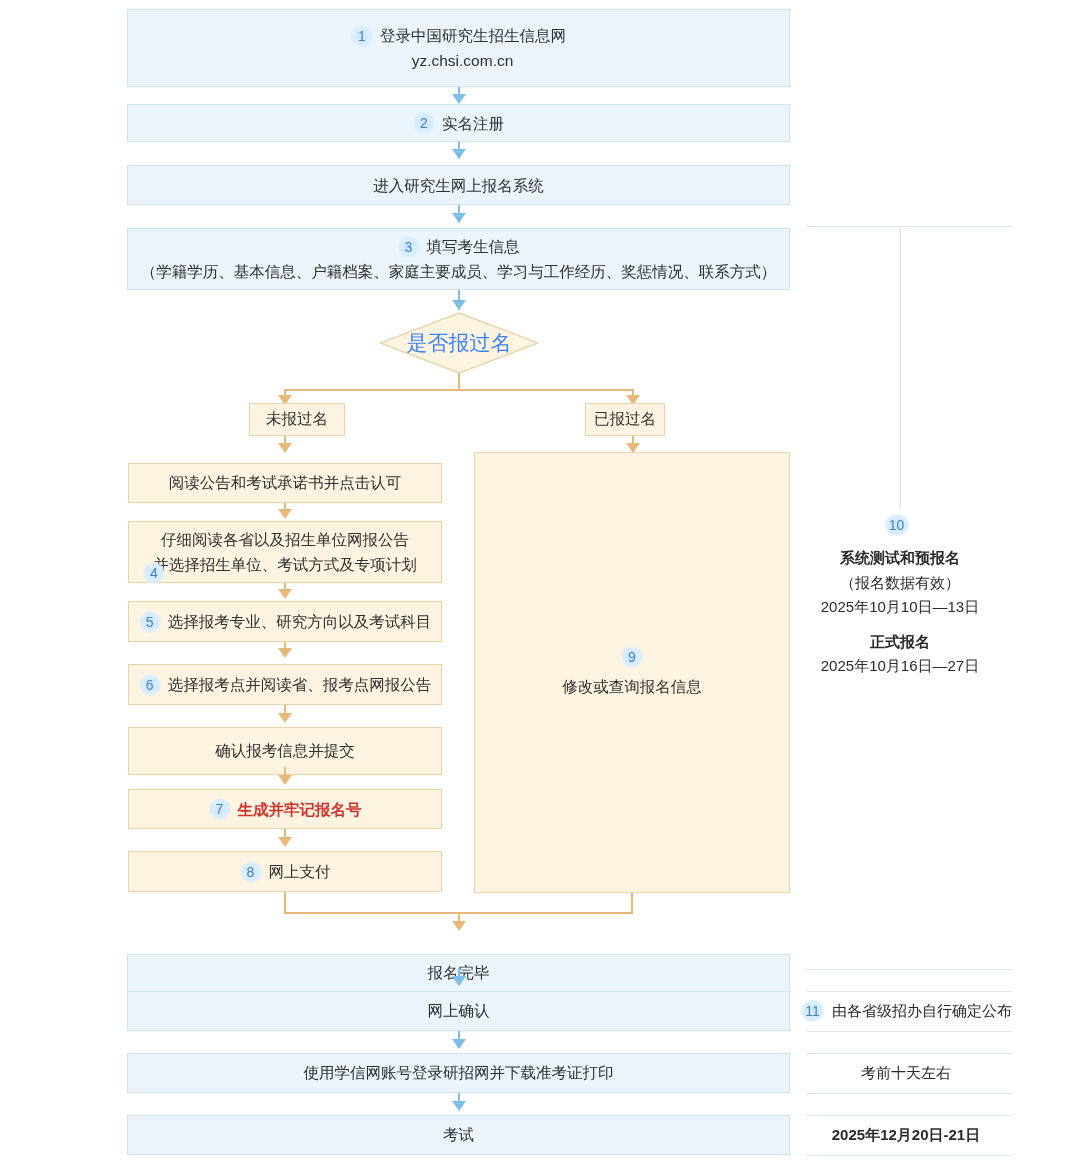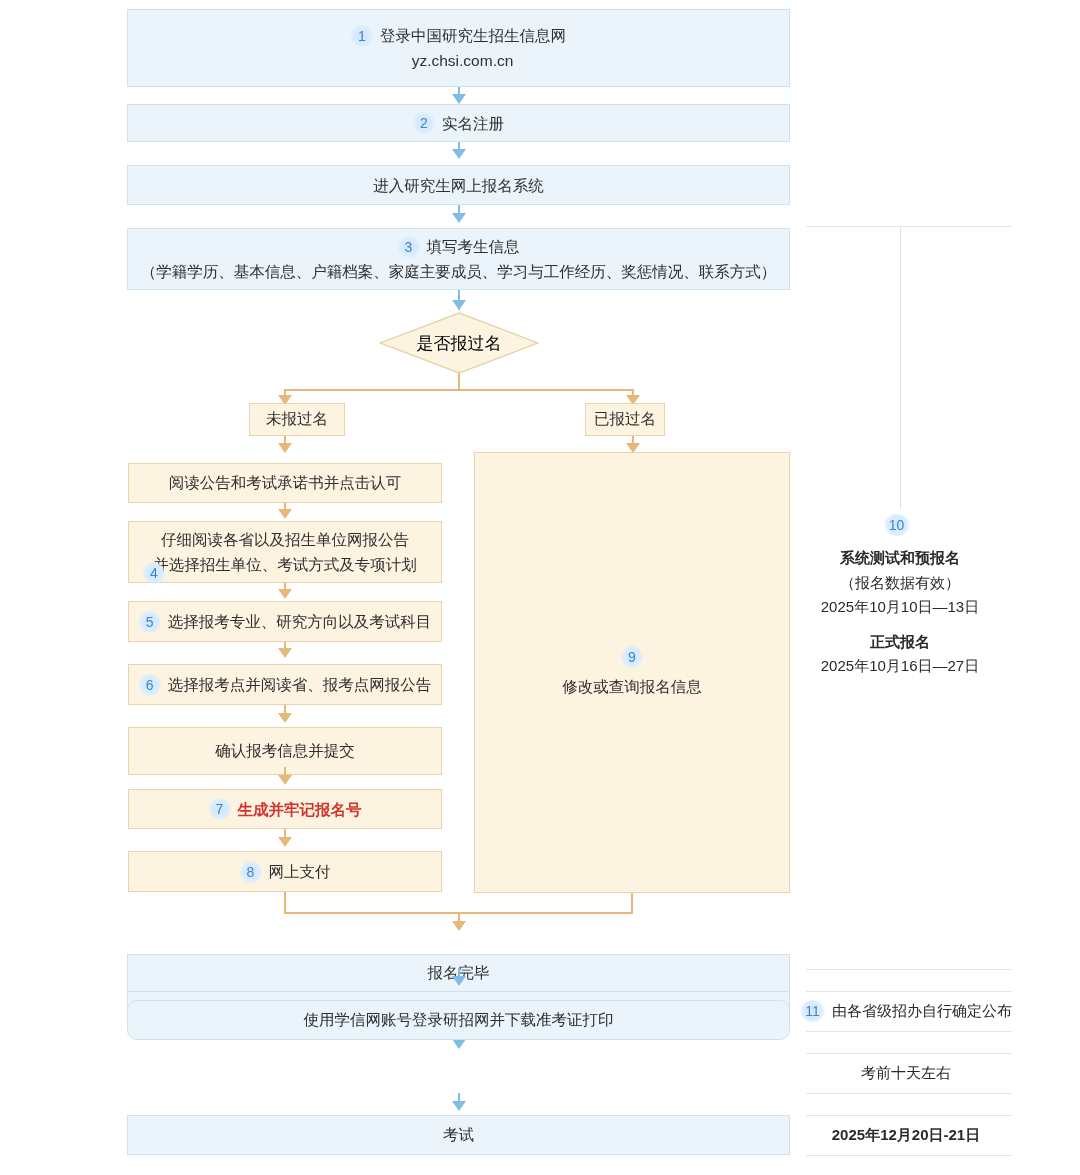--- a/index.html
+++ b/index.html
@@ -38,21 +38,21 @@
   .red{color:#d0342c;font-weight:bold;}
 
   
   .diamond-wrap{position:absolute;}
   .diamond{
     position:absolute;left:0;top:0;width:100%;height:100%;
   }
   .diamond-label{
     position:absolute;left:0;top:0;width:100%;height:100%;
     display:flex;align-items:center;justify-content:center;
-    font-size:17px;color:#000000;
+    font-size:21px;color:#3b82f6;
   }
 
   
   .conn{position:absolute;}
   .vline{position:absolute;width:2px;}
   .hline{position:absolute;height:2px;}
   .vline.b,.hline.b{background:#7fbde4;}
   .vline.o,.hline.o{background:#e6b97a;}
   .arrow{position:absolute;width:0;height:0;border-left:7px solid transparent;border-right:7px solid transparent;}
   .arrow.b{border-top:10px solid #7fbde4;}
@@ -243,21 +243,21 @@
   </div>
 
   <div class="node blue" style="left:127px;top:991px;width:663px;height:40px;">
     <span class="inner">网上确认</span>
   </div>
   <div class="conn">
     <div class="vline b" style="left:458px;top:1031px;height:14px;"></div>
     <div class="arrow b" style="left:452px;top:1039px;"></div>
   </div>
 
-  <div class="node blue" style="left:127px;top:1000px;width:663px;height:40px;border-radius:10px;">
+  <div class="node blue" style="left:127px;top:1053px;width:663px;height:40px;">
     <span class="inner">使用学信网账号登录研招网并下载准考证打印</span>
   </div>
   <div class="conn">
     <div class="vline b" style="left:458px;top:1093px;height:14px;"></div>
     <div class="arrow b" style="left:452px;top:1101px;"></div>
   </div>
 
   <div class="node blue" style="left:127px;top:1115px;width:663px;height:40px;">
     <span class="inner">考试</span>
   </div>

